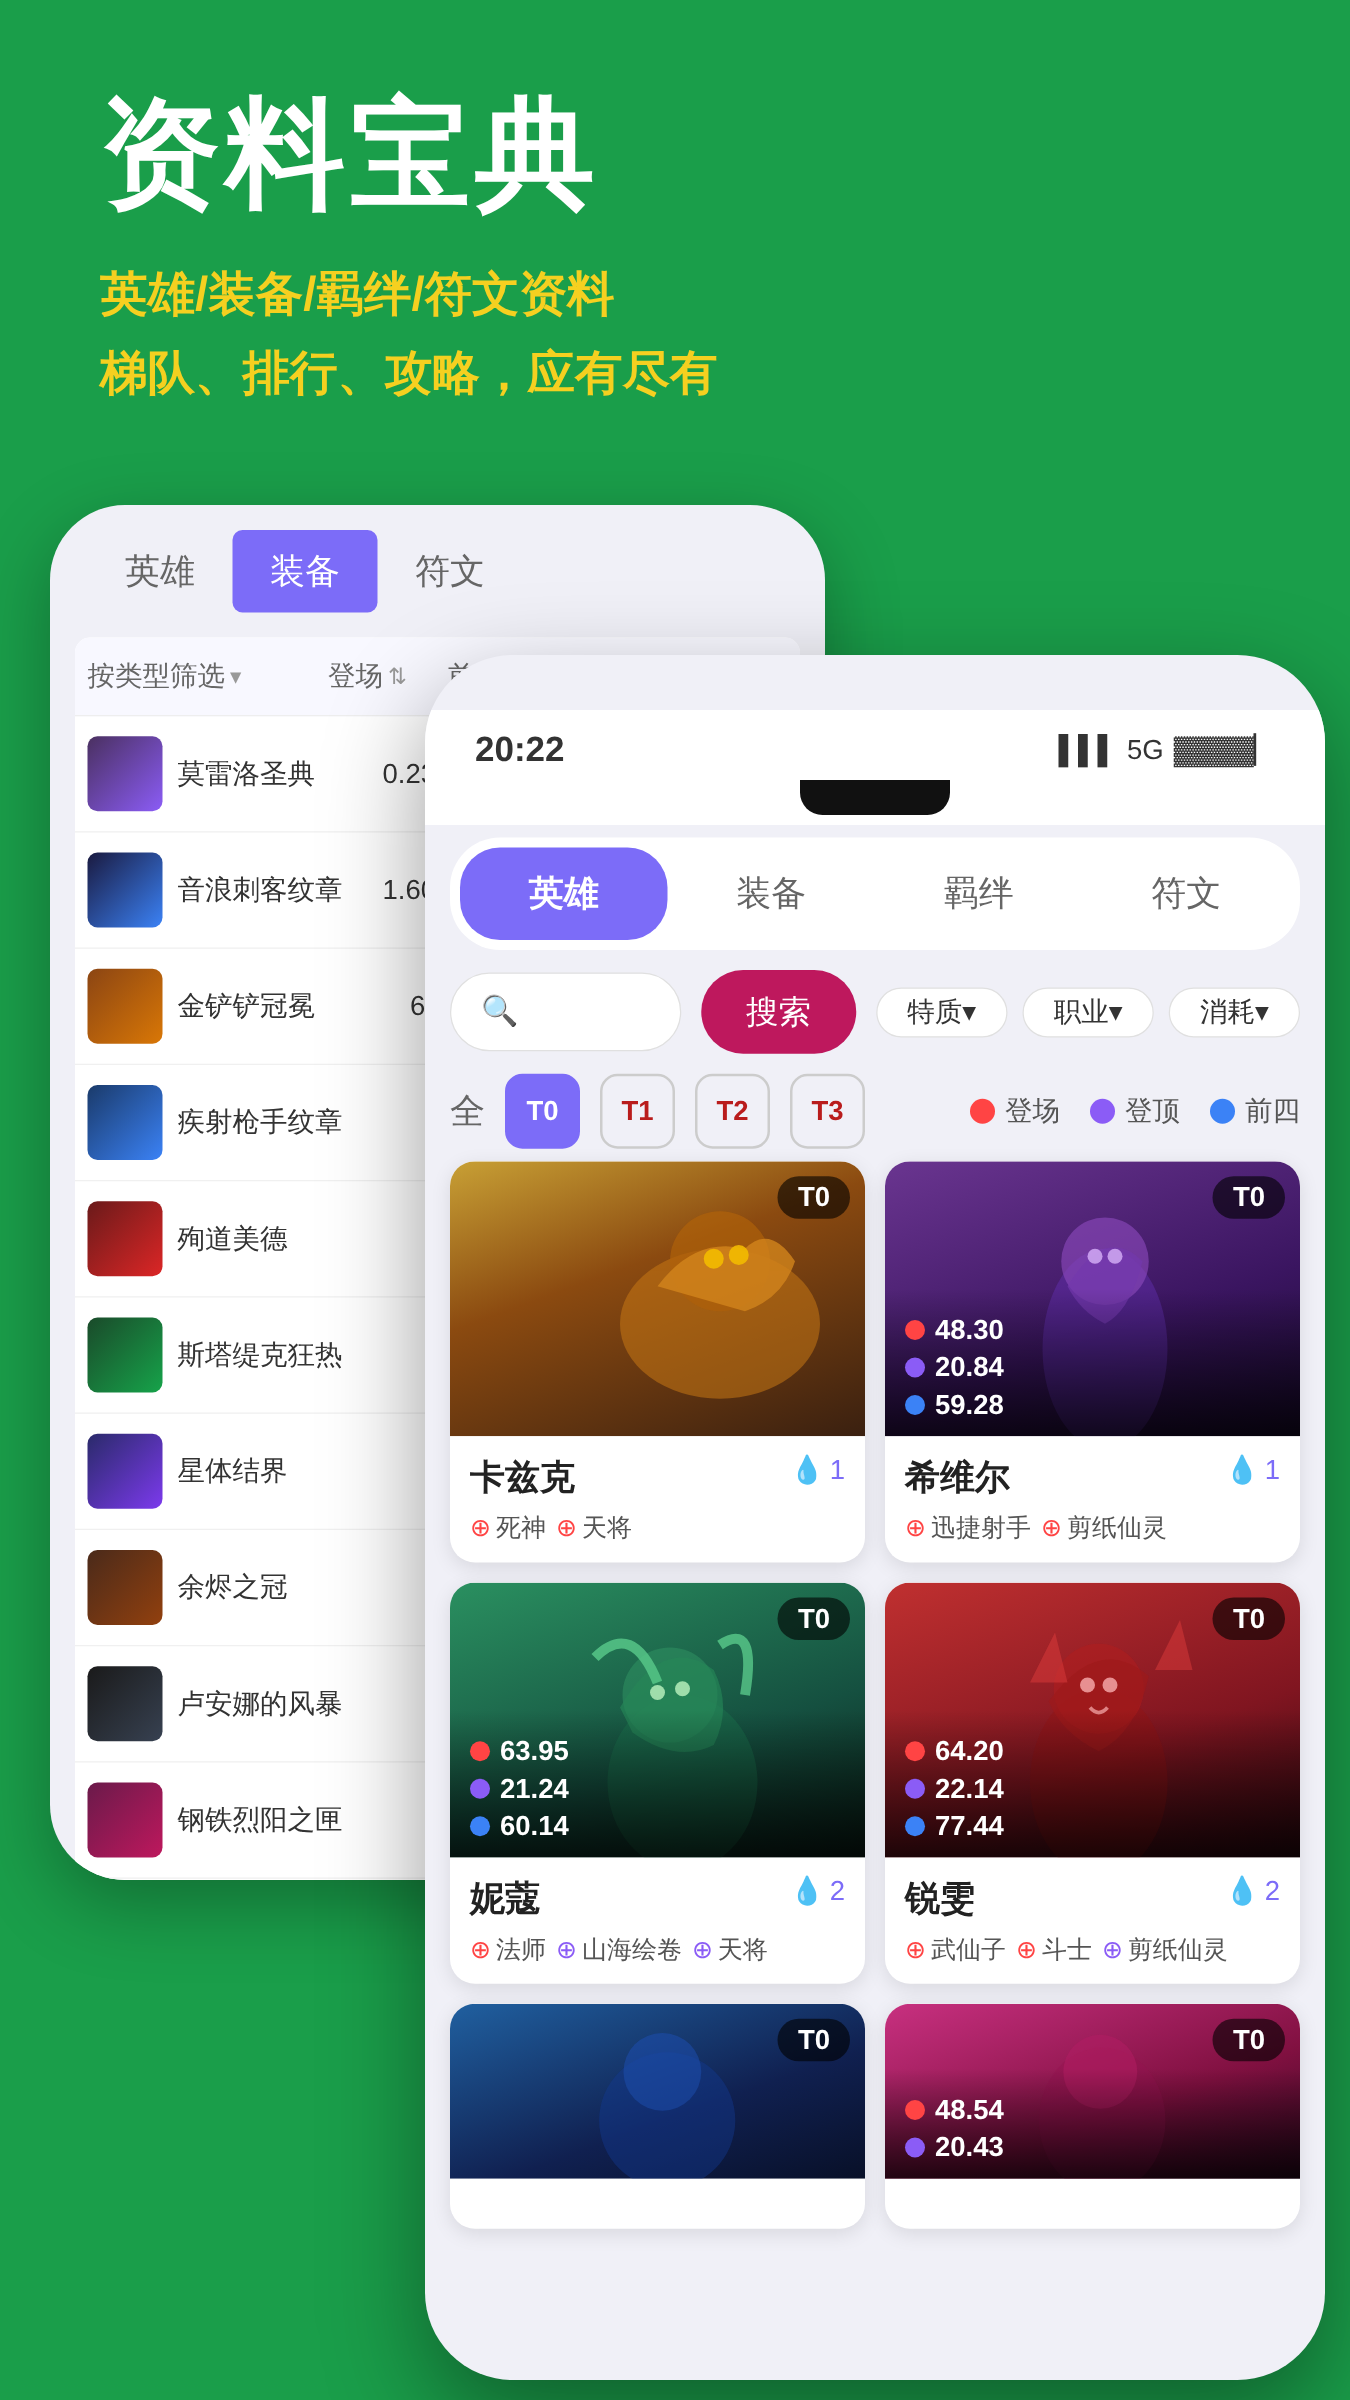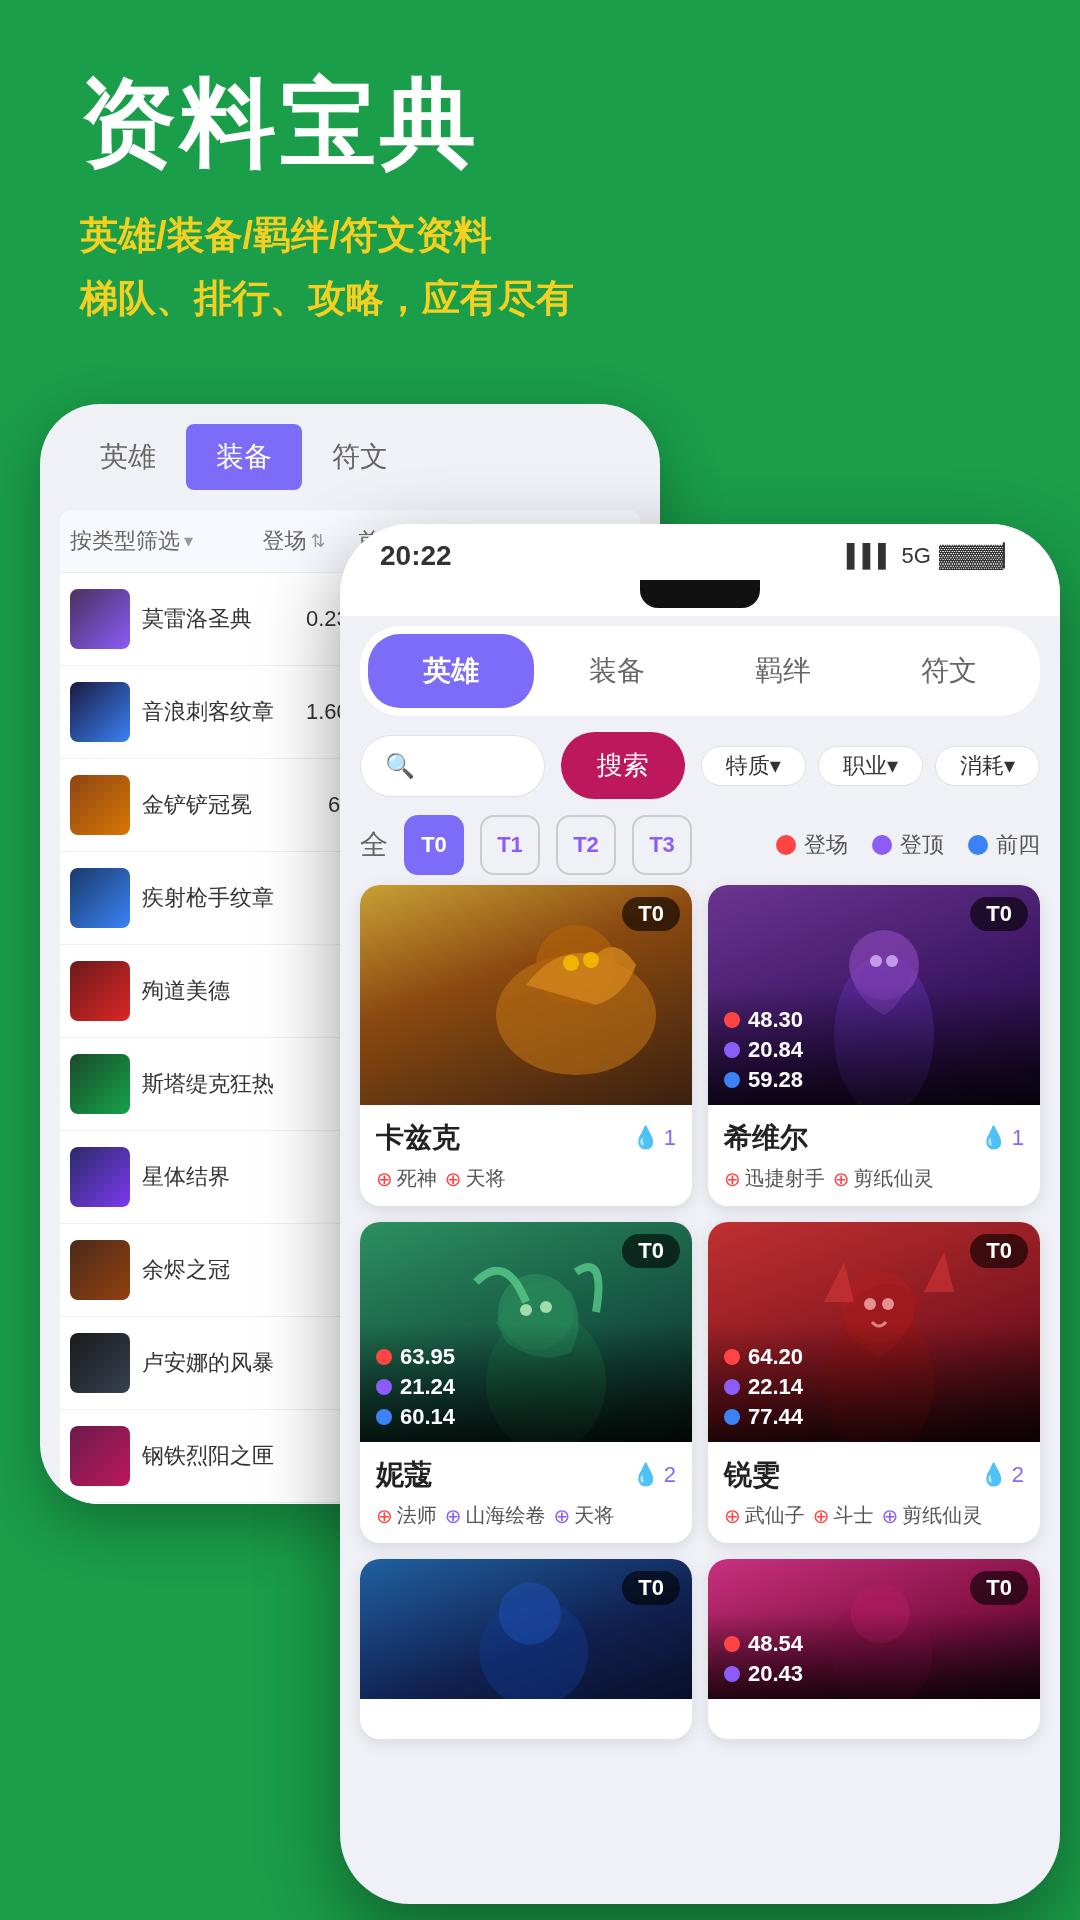--- a/index.html
+++ b/index.html
@@ -150,20 +150,21 @@
       box-shadow: 0 30px 80px rgba(0,0,0,0.4);
       overflow: hidden;
     }
 
     .phone-status-bar {
       display: flex;
       justify-content: space-between;
       align-items: center;
       padding: 16px 40px 8px;
       background: #fff;
+      margin-top: 44px;
     }
     .status-time {
       font-size: 28px;
       font-weight: 700;
       color: #333;
     }
     .status-icons {
       display: flex;
       align-items: center;
       gap: 8px;
@@ -256,21 +257,21 @@
     .tier-badge {
       width: 60px;
       height: 60px;
       border-radius: 14px;
       border: 2px solid #ccc;
       display: flex;
       align-items: center;
       justify-content: center;
       font-size: 22px;
       font-weight: 700;
-      color: #8b5cf6;
+      color: #b91c1c;
       cursor: pointer;
     }
     .tier-badge.active {
       background: #7c6cf8;
       color: #fff;
       border-color: #7c6cf8;
     }
 
     .legend-row {
       display: flex;
@@ -356,21 +357,21 @@
       border-radius: 50%;
       flex-shrink: 0;
     }
 
     
     .hero-card-info {
       padding: 14px 16px;
     }
     .hero-name-row {
       display: flex;
-      align-items: center;
+      align-items: flex-start;
       justify-content: space-between;
       margin-bottom: 8px;
       gap: 36px;
     }
     .hero-name {
       font-size: 28px;
       font-weight: 700;
       color: #222;
     }
     .hero-rank {

